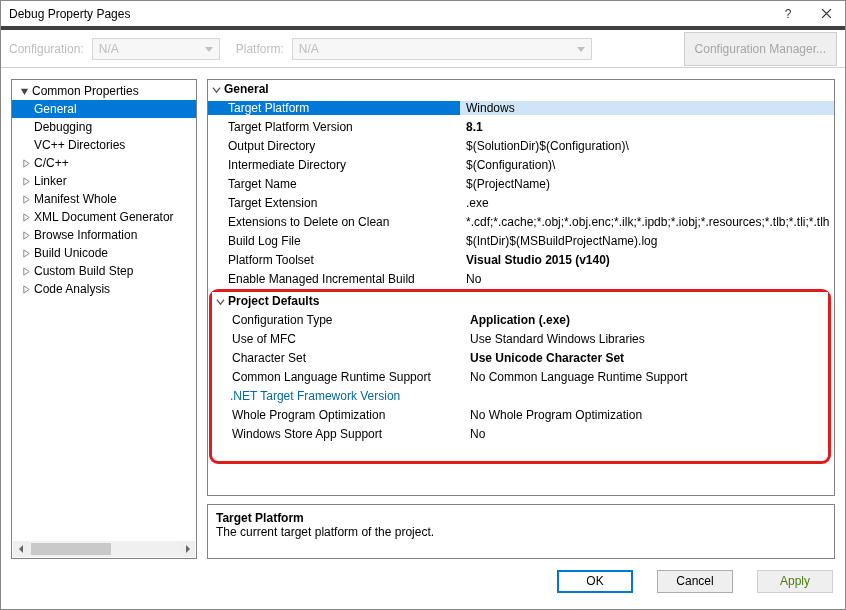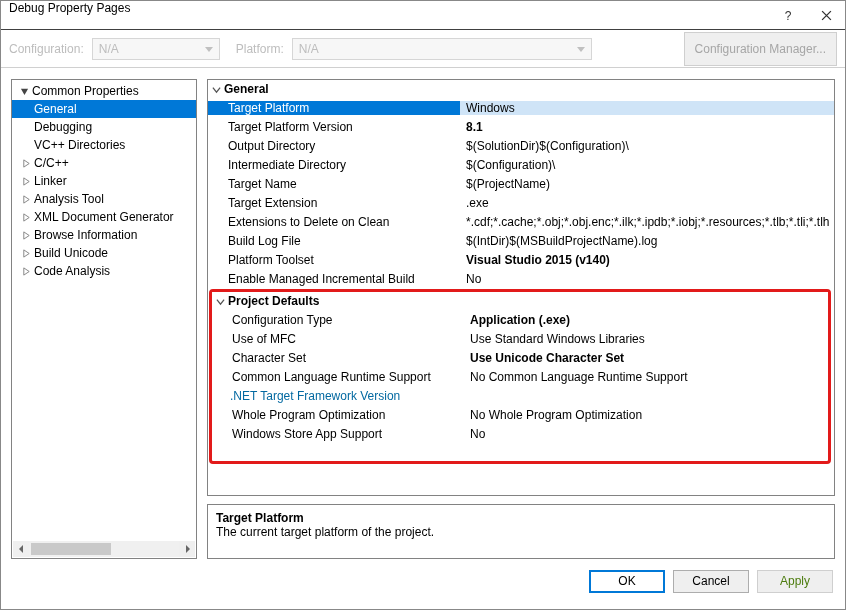--- a/index.html
+++ b/index.html
@@ -1,19 +1,19 @@
 <!DOCTYPE html>
 <html><head>
 <meta charset="utf-8">
 <style>
   * { box-sizing: border-box; font-family: "Segoe UI", Tahoma, sans-serif; font-size: 12px; }
   html, body { margin:0; padding:0; }
   body { width:846px; height:610px; border:1px solid #888; background:#fff; position:relative; color:#000; }
   
-  .titlebar { height:29px; display:flex; padding:0 0 0 8px; background:#fff; border-bottom:1px solid #404040;}
+  .titlebar { height:29px; display:flex; align-items:center; padding:0 0 0 8px; background:#fff; border-bottom:4px solid #404040;}
   .titlebar .title { flex:1; font-size:12px; }
   .titlebar .help, .titlebar .close { width:38px; height:29px; display:flex; align-items:center; justify-content:center; color:#333; }
   .titlebar .close svg { width:11px; height:11px; }
   
   .configstrip { height:38px; display:flex; align-items:center; padding:0 8px; gap:6px; border-bottom:1px solid #d0d0d0; }
   .configstrip .lbl { color:#bdbdbd; padding-right:2px; }
   .configstrip .combo { flex:0 0 auto; height:22px; border:1px solid #d6d6d6; background:#f7f7f7; color:#bdbdbd; display:flex; align-items:center; padding:0 6px; position:relative; }
   .configstrip .combo.cfg { width:128px; }
   .configstrip .combo.plat { width:300px; }
   .configstrip .combo::after { content:""; position:absolute; right:6px; top:50%; margin-top:-2px; border-left:4px solid transparent; border-right:4px solid transparent; border-top:5px solid #c0c0c0;}
@@ -44,26 +44,26 @@
   .section-head .caret svg { width:9px; height:9px; }
   .section-head .lbl { font-weight:700; }
   .row { display:flex; align-items:center; height:19px; }
   .row .name { width:252px; padding-left:20px; white-space:nowrap; overflow:hidden; }
   .row .val  { flex:1; padding-left:6px; white-space:nowrap; overflow:hidden; }
   .row.selected { }
   .row.selected .name { background:#0078d7; color:#fff; }
   .row.selected .val  { background:#cfe4f7; }
   .row .name.disabled { color:#0369a1; padding-left:18px;}
   .bold { font-weight:700; }
-  .redbox { border:3px solid #e21a1a; border-radius:4px; }
+  .redbox { border:3px solid #e21a1a; border-radius:9px; }
   
   .desc { height:55px; border:1px solid #828282; padding:6px 8px; background:#fff; }
   .desc .ttl { font-weight:700; }
   
-  .footer { position:absolute; left:0; right:0; bottom:0; height:50px; display:flex; align-items:center; justify-content:flex-end; gap:8px; padding:0 12px 6px 0; }
+  .footer { position:absolute; left:0; right:0; bottom:0; height:50px; display:flex; align-items:center; justify-content:flex-end; gap:24px; padding:0 12px 6px 0; }
   .footer .btn { width:76px; height:23px; display:flex; align-items:center; justify-content:center; background:#efefef; border:1px solid #adadad; }
   .footer .btn.primary { border:2px solid #0078d7; background:#fff;}
   .footer .btn.disabled { color:#4d7c0f; background:#efefef; border:1px solid #cfcfcf;}
 </style>
 </head>
 <body>
 
 <div class="titlebar">
   <div class="title">Debug Property Pages</div>
   <div class="help">?</div>
@@ -139,21 +139,21 @@
                 <span>Linker</span>
               </div>
             </li>
             <li>
               <div class="item">
                 <span class="exp">
                   <svg viewBox="0 0 10 10">
                     <path d="M2 1 L8 5 L2 9 Z" fill="none" stroke="#888" stroke-width="1.1"></path>
                   </svg>
                 </span>
-                <span>Analysis Tool</span>
+                <span>Manifest Whole</span>
               </div>
             </li>
             <li>
               <div class="item">
                 <span class="exp">
                   <svg viewBox="0 0 10 10">
                     <path d="M2 1 L8 5 L2 9 Z" fill="none" stroke="#888" stroke-width="1.1"></path>
                   </svg>
                 </span>
                 <span>XML Document Generator</span>
@@ -170,20 +170,30 @@
               </div>
             </li>
             <li>
               <div class="item">
                 <span class="exp">
                   <svg viewBox="0 0 10 10">
                     <path d="M2 1 L8 5 L2 9 Z" fill="none" stroke="#888" stroke-width="1.1"></path>
                   </svg>
                 </span>
                 <span>Build Unicode</span>
+              </div>
+            </li>
+            <li>
+              <div class="item">
+                <span class="exp">
+                  <svg viewBox="0 0 10 10">
+                    <path d="M2 1 L8 5 L2 9 Z" fill="none" stroke="#888" stroke-width="1.1"></path>
+                  </svg>
+                </span>
+                <span>Custom Build Step</span>
               </div>
             </li>
             <li>
               <div class="item">
                 <span class="exp">
                   <svg viewBox="0 0 10 10">
                     <path d="M2 1 L8 5 L2 9 Z" fill="none" stroke="#888" stroke-width="1.1"></path>
                   </svg>
                 </span>
                 <span>Code Analysis</span>

